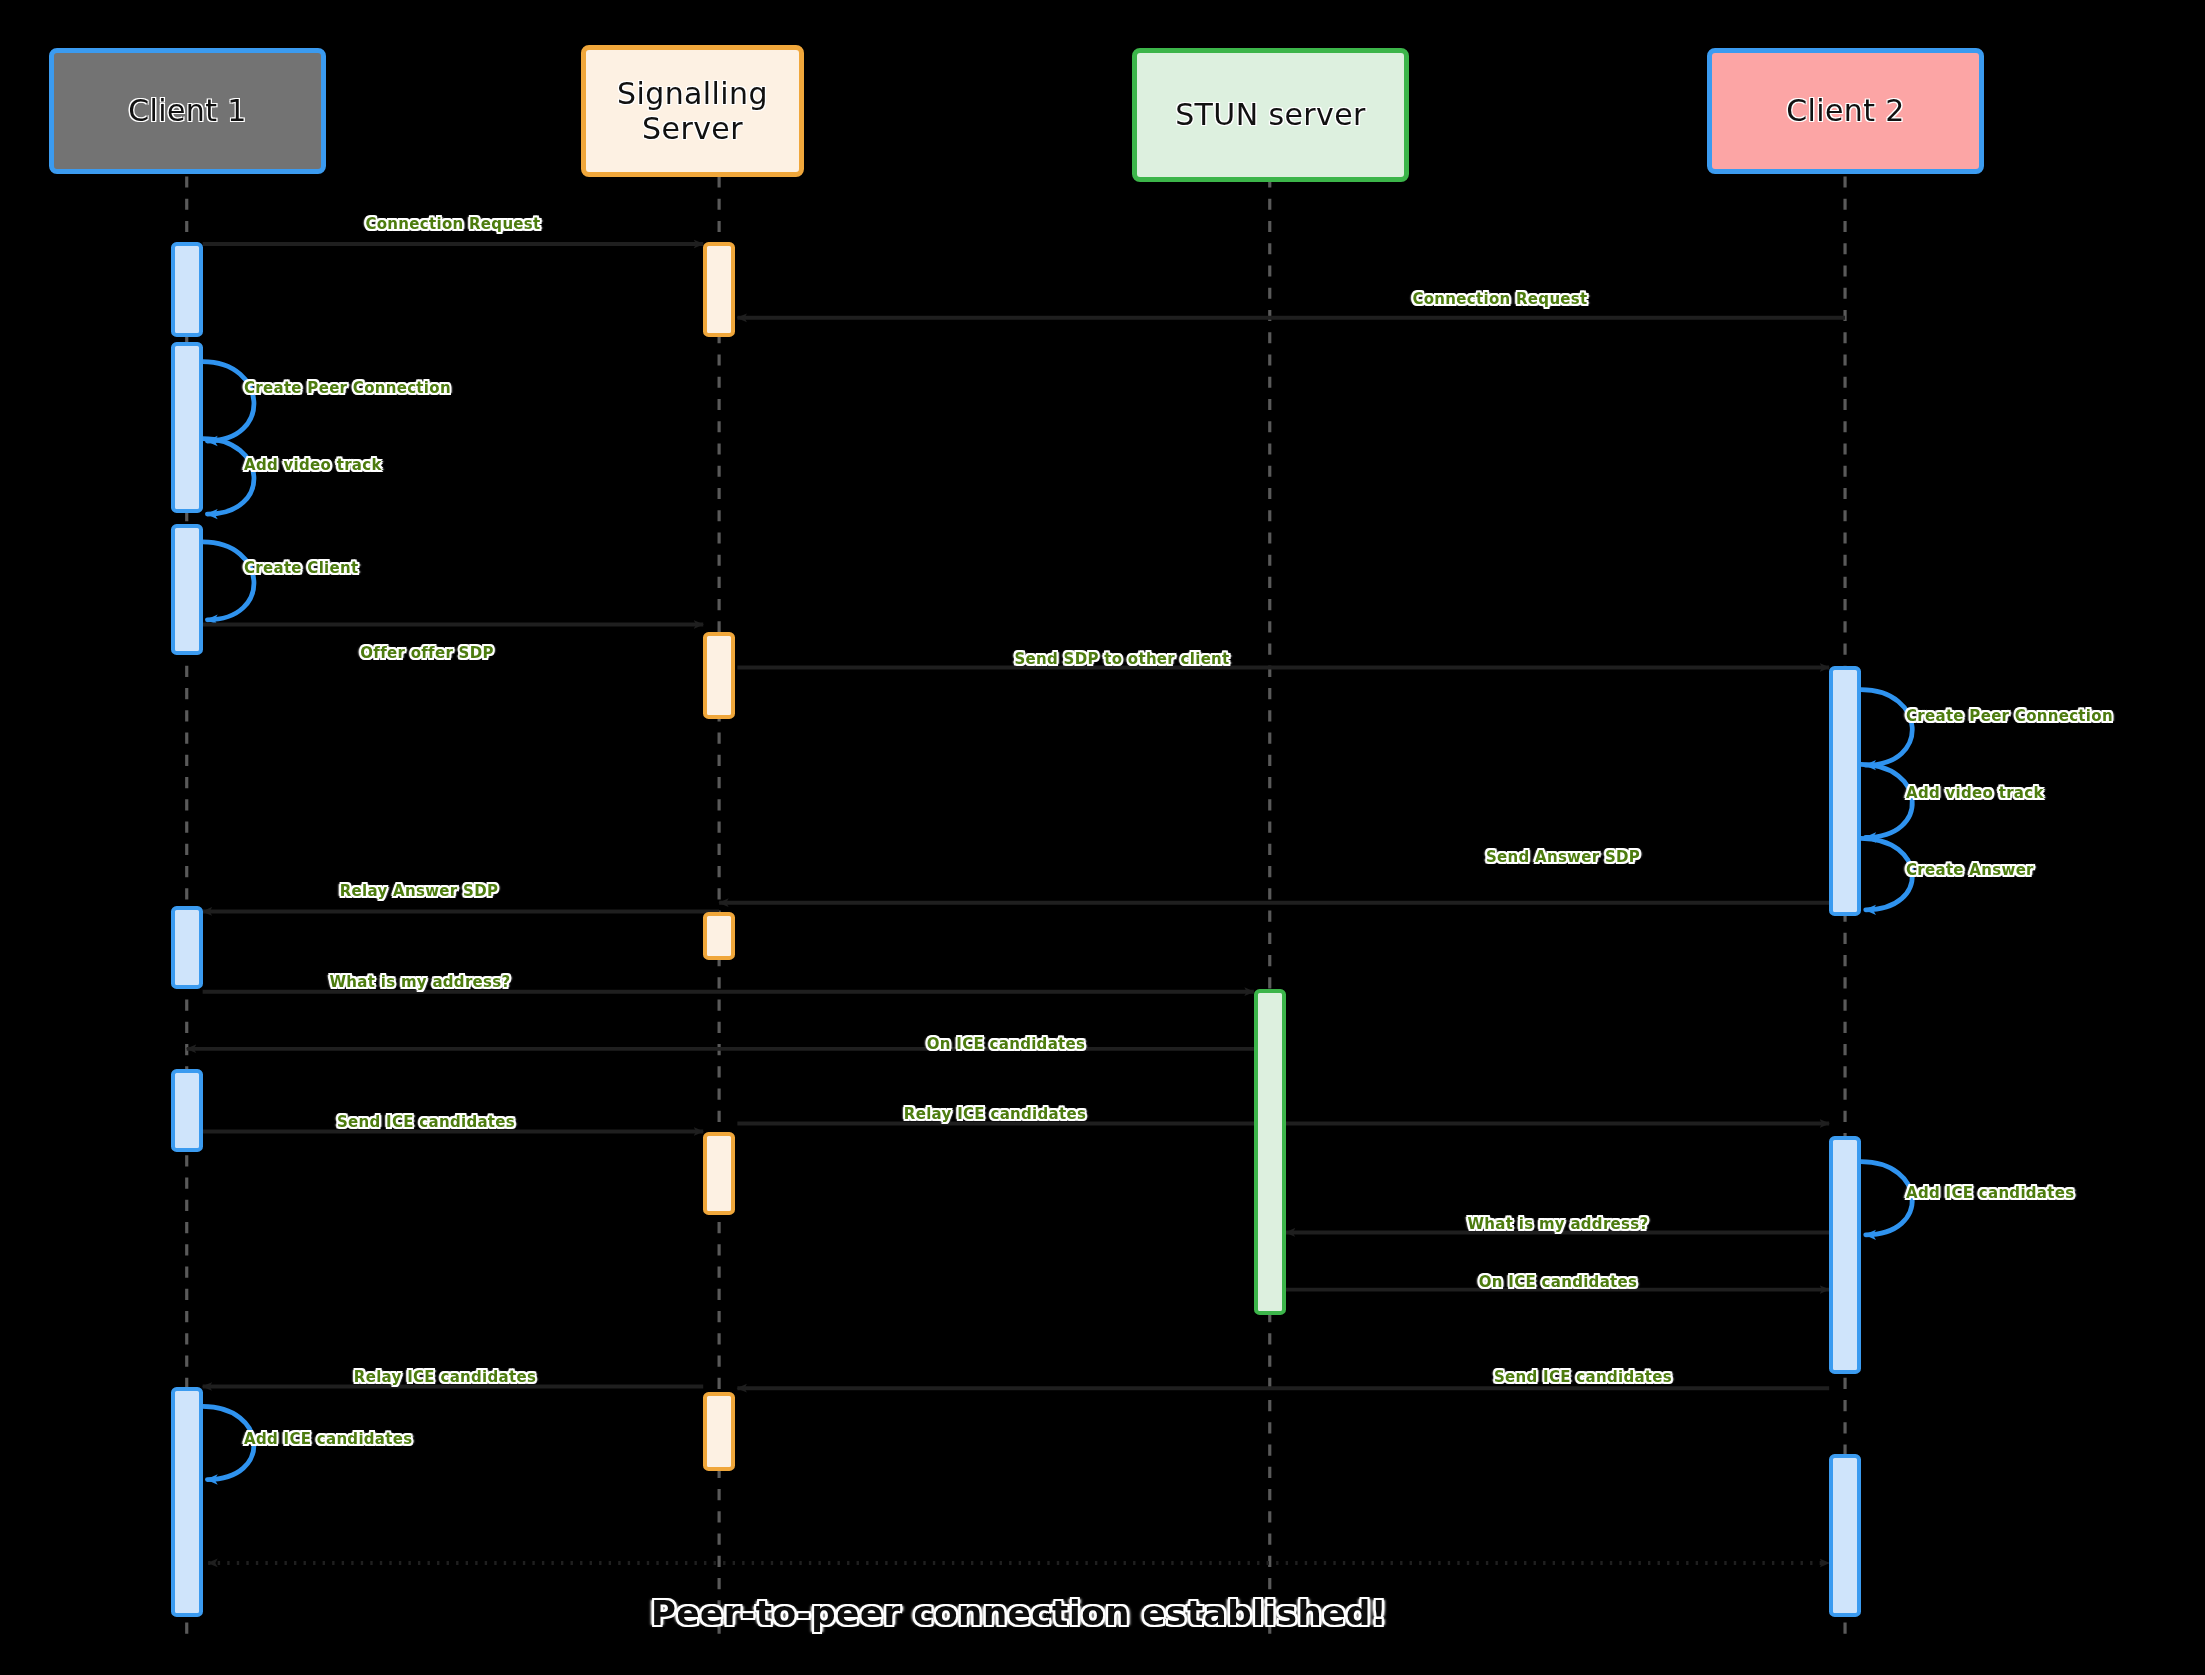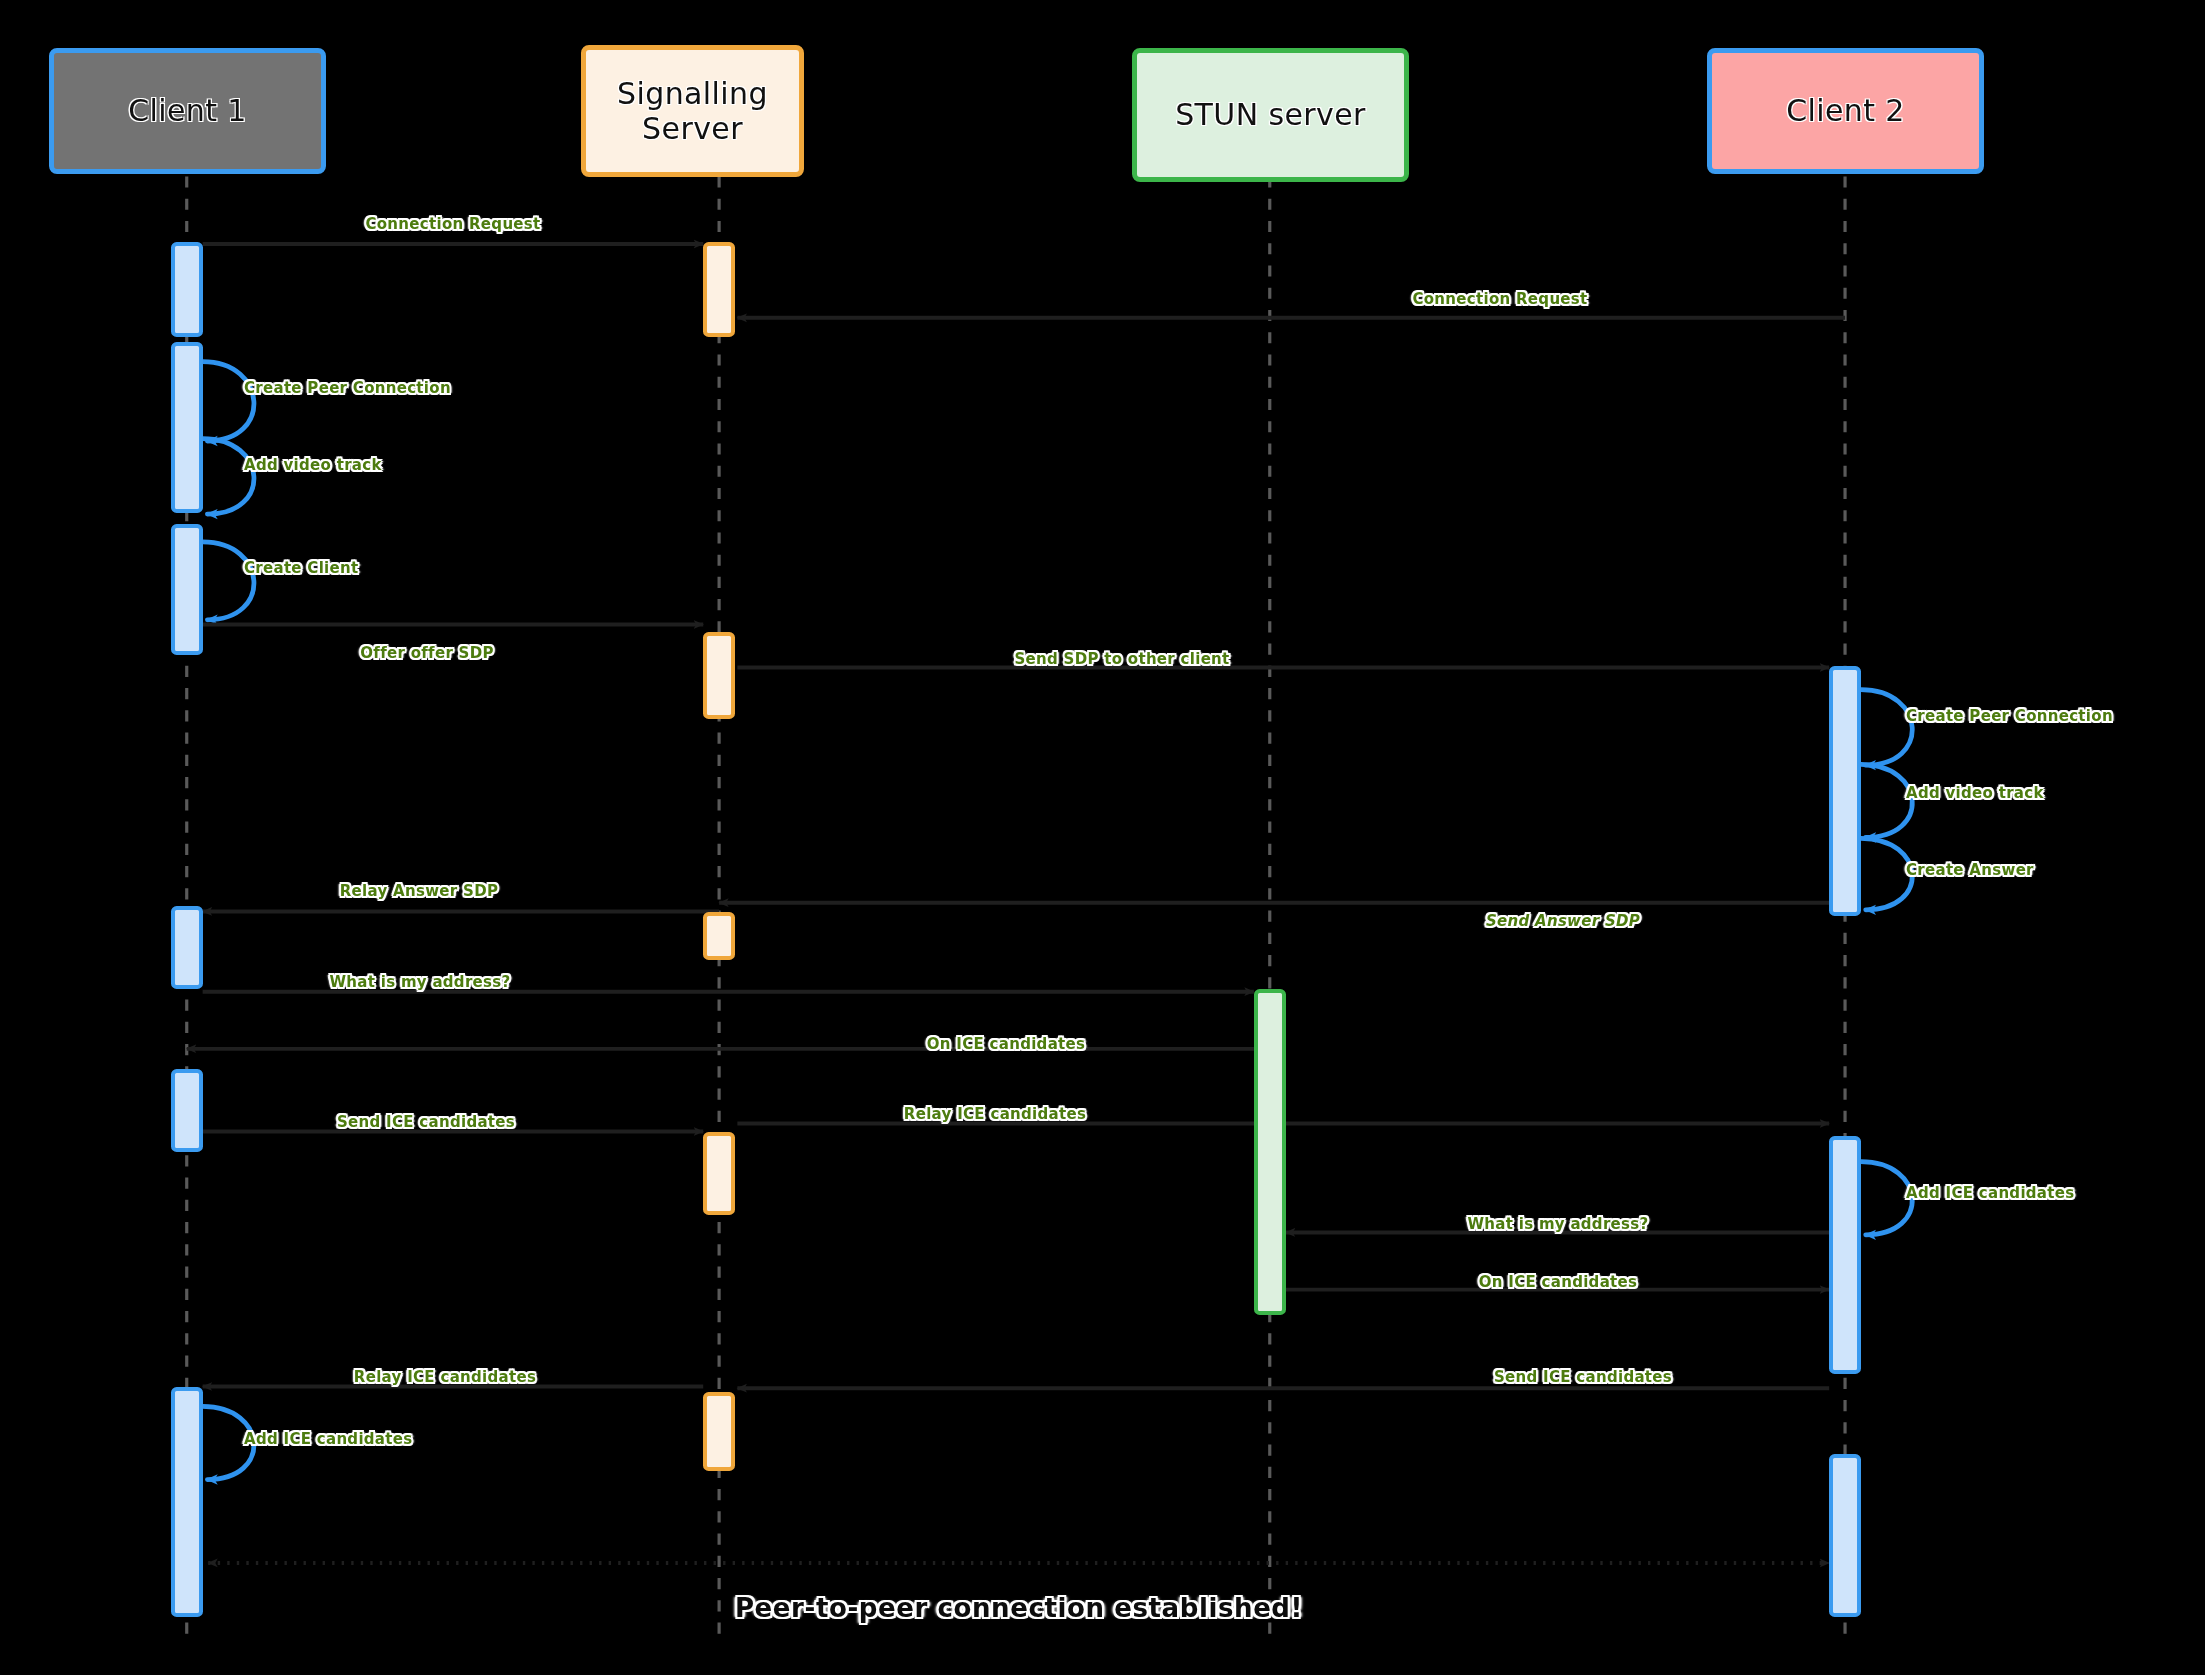--- a/index.html
+++ b/index.html
@@ -72,21 +72,21 @@
       -2.4px  0px 1.6px #ffffff, 2.4px 0px 1.6px #ffffff;
     letter-spacing: 0.3px;
   }
   .msg-label.loop {
     transform: translateX(0);
   }
   .note-label {
     position: absolute;
     transform: translateX(-50%);
     white-space: nowrap;
-    font-size: 26px;
+    font-size: 34px;
     font-weight: 700;
     color: #0d0d0d;
     text-shadow:
       -2px -2px 0 #ffffff, 0 -2px 0 #ffffff, 2px -2px 0 #ffffff,
       -2px 0 0 #ffffff, 2px 0 0 #ffffff,
       -2px 2px 0 #ffffff, 0 2px 0 #ffffff, 2px 2px 0 #ffffff,
       -3.2px 0 2.4px #ffffff, 3.2px 0 2.4px #ffffff;
     letter-spacing: 0.6px;
   }
 </style>
@@ -183,21 +183,21 @@
       <div class="msg-label" style="left: 453px; top: 215px;">Connection Request</div>
       <div class="msg-label" style="left: 1500px; top: 290px;">Connection Request</div>
       <div class="msg-label loop" style="left: 244px; top: 379px;">Create Peer Connection</div>
       <div class="msg-label loop" style="left: 244px; top: 456px;">Add video track</div>
       <div class="msg-label loop" style="left: 244px; top: 559px;">Create Client</div>
       <div class="msg-label" style="left: 427px; top: 644px;">Offer offer SDP</div>
       <div class="msg-label" style="left: 1122px; top: 650px;">Send SDP to other client</div>
       <div class="msg-label loop" style="left: 1906px; top: 707px;">Create Peer Connection</div>
       <div class="msg-label loop" style="left: 1906px; top: 784px;">Add video track</div>
       <div class="msg-label loop" style="left: 1906px; top: 861px;">Create Answer</div>
-      <div class="msg-label" style="left: 1563px; top: 912px; font-style: italic;">Send Answer SDP</div>
+      <div class="msg-label" style="left: 1563px; top: 848px;">Send Answer SDP</div>
       <div class="msg-label" style="left: 419px; top: 882px;">Relay Answer SDP</div>
       <div class="msg-label" style="left: 420px; top: 973px;">What is my address?</div>
       <div class="msg-label" style="left: 1006px; top: 1035px;">On ICE candidates</div>
       <div class="msg-label" style="left: 426px; top: 1113px;">Send ICE candidates</div>
       <div class="msg-label" style="left: 995px; top: 1105px;">Relay ICE candidates</div>
       <div class="msg-label loop" style="left: 1906px; top: 1184px;">Add ICE candidates</div>
       <div class="msg-label" style="left: 1558px; top: 1215px;">What is my address?</div>
       <div class="msg-label" style="left: 1558px; top: 1273px;">On ICE candidates</div>
       <div class="msg-label" style="left: 1583px; top: 1368px;">Send ICE candidates</div>
       <div class="msg-label" style="left: 445px; top: 1368px;">Relay ICE candidates</div>

